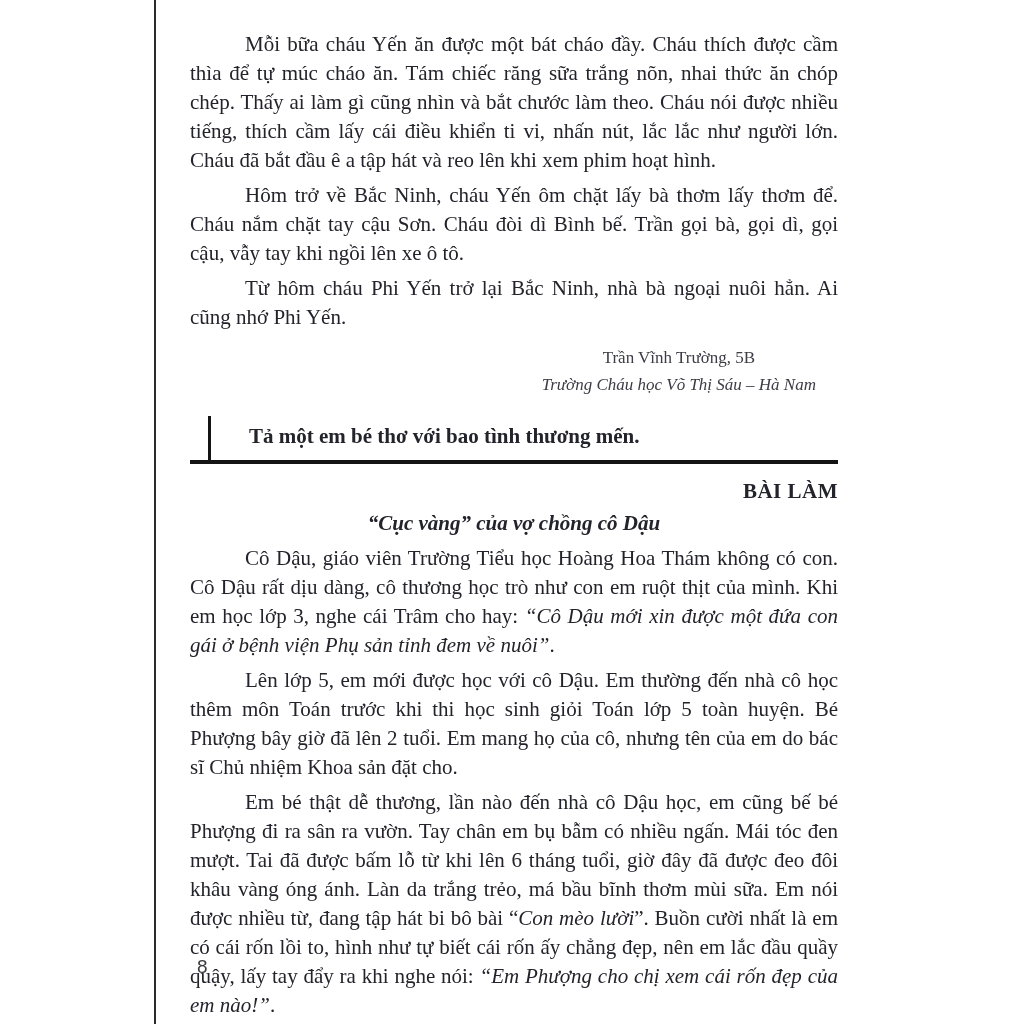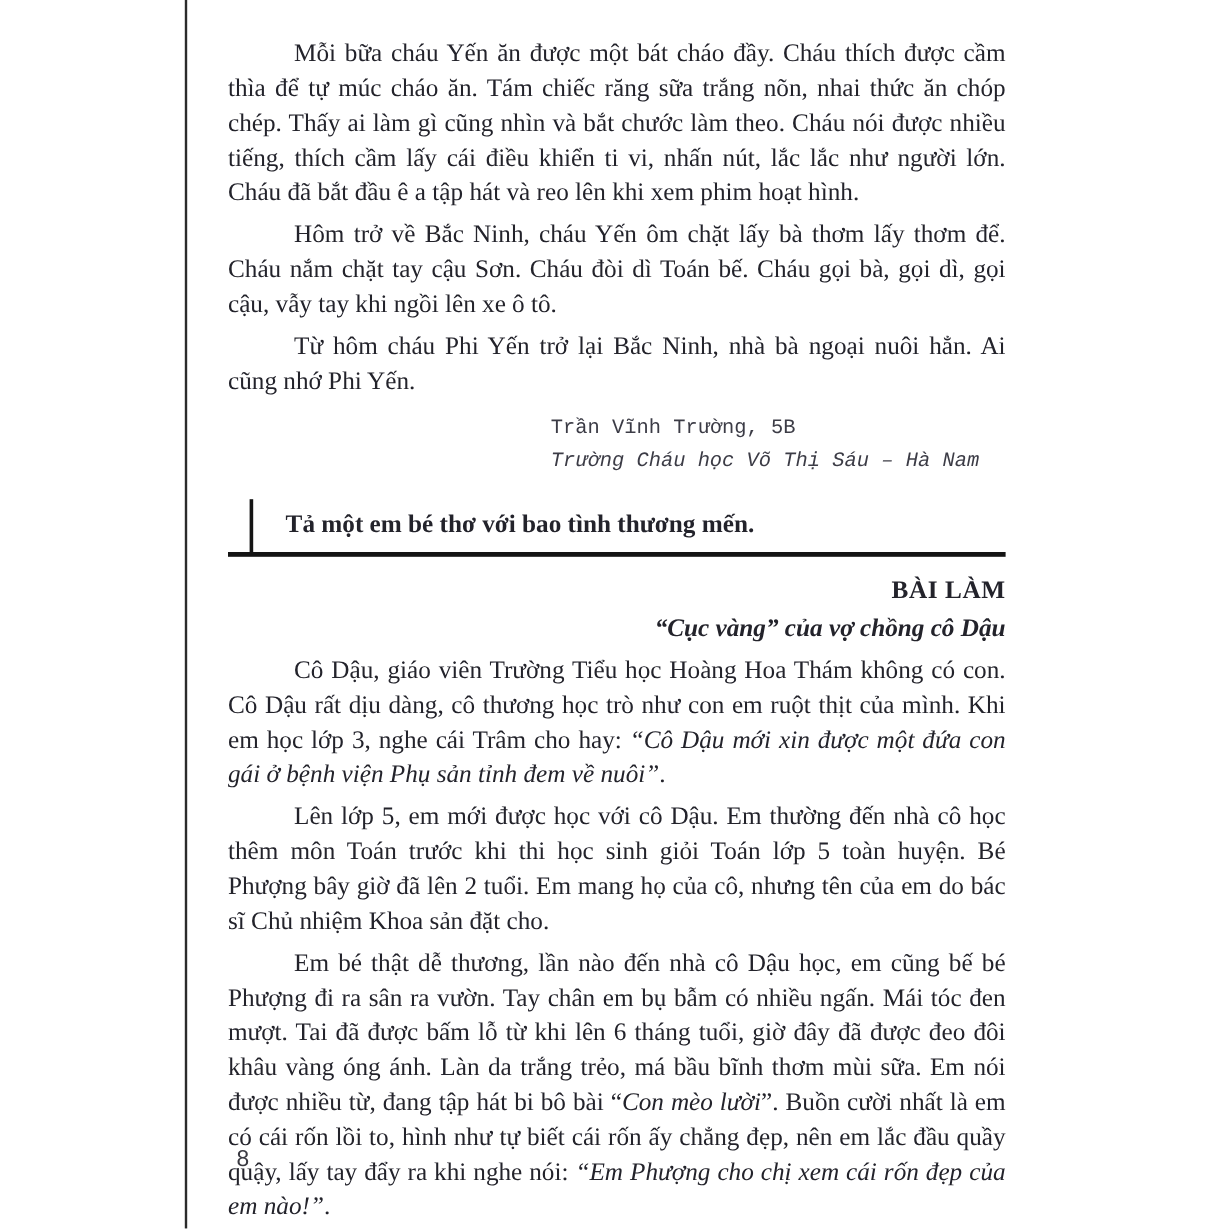--- a/index.html
+++ b/index.html
@@ -15,22 +15,22 @@
     position:absolute;left:154px;top:0;bottom:0;width:2px;
     background:var(--line,#2b2b2b);
   }
   .column{
     position:absolute;left:190px;top:24px;width:648px;
     font-size:21px;line-height:29px;text-align:justify;
   }
   .para{margin:6px 0 0;text-indent:55px;}
   .para i{font-style:italic;}
   .credit{
-    margin:12px 22px 0 auto;width:fit-content;text-align:left;
-    font-family:Liberation Mono, monospace;
+    margin:12px 22px 0 auto;width:fit-content;text-align:center;
+    font-family:Liberation Serif, serif;
     font-size:17px;line-height:27px;color:#3c3c46;text-indent:0;
   }
   .credit .school{font-style:italic;}
   .lesson-header{
     display:flex;align-items:center;
     margin-top:18px;
     border-bottom:4px solid var(--rule,#141414);
     min-height:44px;
     text-align:left;
   }
@@ -41,44 +41,44 @@
     padding:2px 0 6px 26px;white-space:nowrap;
     letter-spacing:1px;
   }
   .vbar{
     width:3px;align-self:stretch;
     background:var(--rule,#141414);
     margin-left:18px;flex:0 0 auto;
   }
   .lesson-prompt{
     font-weight:bold;font-size:21px;
-    padding:2px 0 6px 27px;
+    padding:2px 0 6px 38px;
   }
   .essay-heading{
     margin-top:13px;text-align:right;font-weight:bold;
     letter-spacing:.5px;text-indent:0;
   }
   .essay-title{
-    margin-top:3px;text-align:right;font-weight:bold;font-style:italic;text-indent:0;
+    margin-top:3px;text-align:center;font-weight:bold;font-style:italic;text-indent:0;
   }
   .page-number{
     position:absolute;left:197px;top:956px;
     font-family:"Liberation Sans", sans-serif;
     font-size:19px;color:#3a3a42;
   }
 </style>
 </head>
 <body>
 
 <div class="sheet">
   <div class="edge-line"></div>
 
   <div class="column">
     <p class="para">Mỗi bữa cháu Yến ăn được một bát cháo đầy. Cháu thích được cầm thìa để tự múc cháo ăn. Tám chiếc răng sữa trắng nõn, nhai thức ăn chóp chép. Thấy ai làm gì cũng nhìn và bắt chước làm theo. Cháu nói được nhiều tiếng, thích cầm lấy cái điều khiển ti vi, nhấn nút, lắc lắc như người lớn. Cháu đã bắt đầu ê a tập hát và reo lên khi xem phim hoạt hình.</p>
-    <p class="para">Hôm trở về Bắc Ninh, cháu Yến ôm chặt lấy bà thơm lấy thơm để. Cháu nắm chặt tay cậu Sơn. Cháu đòi dì Toán bế. Cháu gọi bà, gọi dì, gọi cậu, vẫy tay khi ngồi lên xe ô tô.</p>
+    <p class="para">Hôm trở về Bắc Ninh, cháu Yến ôm chặt lấy bà thơm lấy thơm để. Cháu nắm chặt tay cậu Sơn. Cháu đòi dì Bình bế. Trần gọi bà, gọi dì, gọi cậu, vẫy tay khi ngồi lên xe ô tô.</p>
     <p class="para">Từ hôm cháu Phi Yến trở lại Bắc Ninh, nhà bà ngoại nuôi hẳn. Ai cũng nhớ Phi Yến.</p>
 
     <div class="credit">
       <div class="author">Trần Vĩnh Trường, 5B</div>
       <div class="school">Trường Cháu học Võ Thị Sáu – Hà Nam</div>
     </div>
 
     <div class="lesson-header">
       <span class="vbar"></span>
       <span class="lesson-prompt">Tả một em bé thơ với bao tình thương mến.</span>

